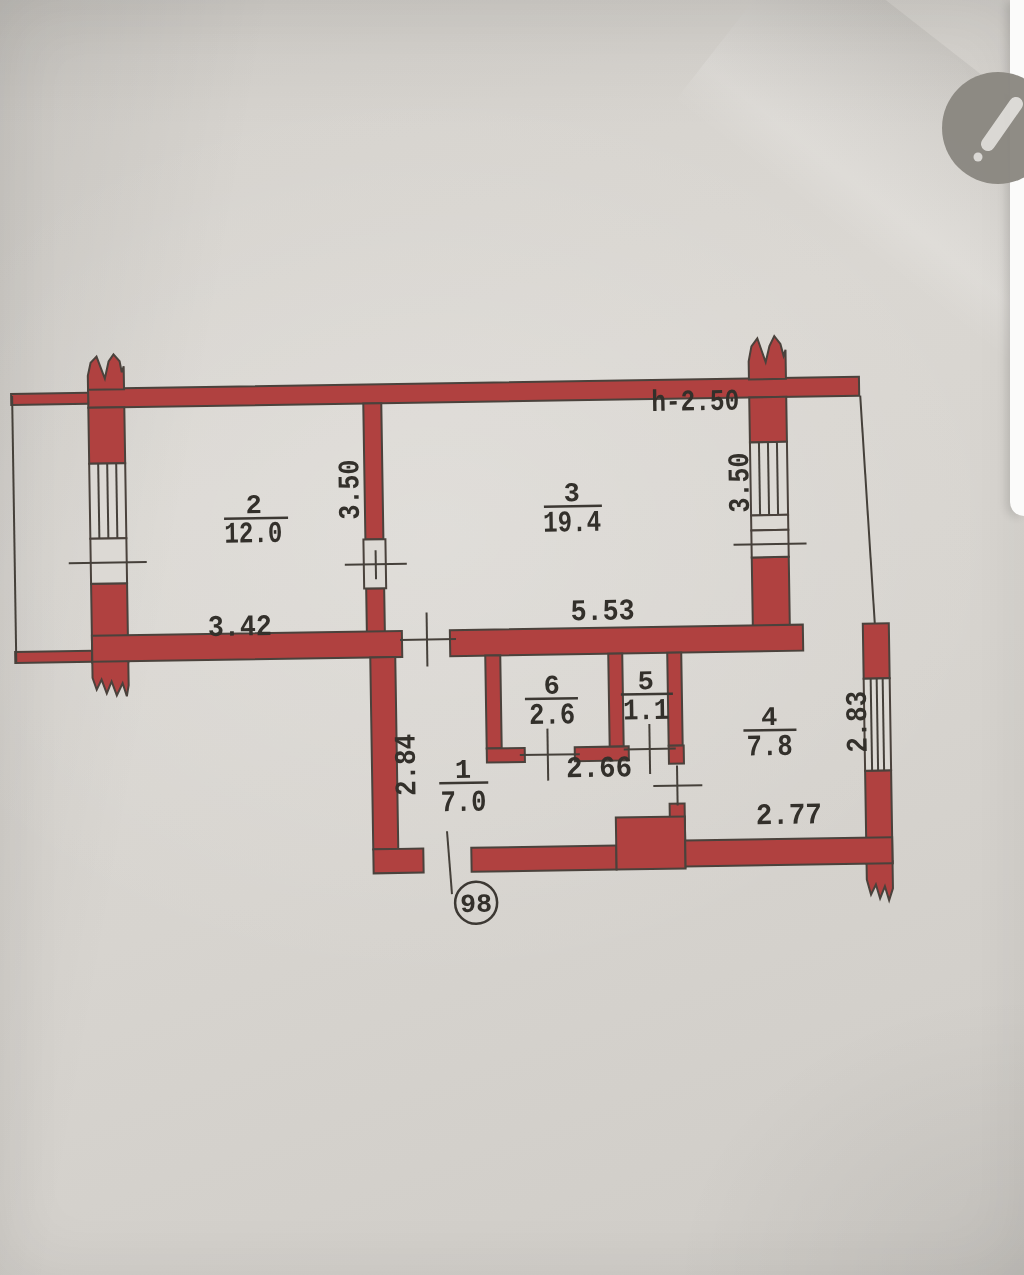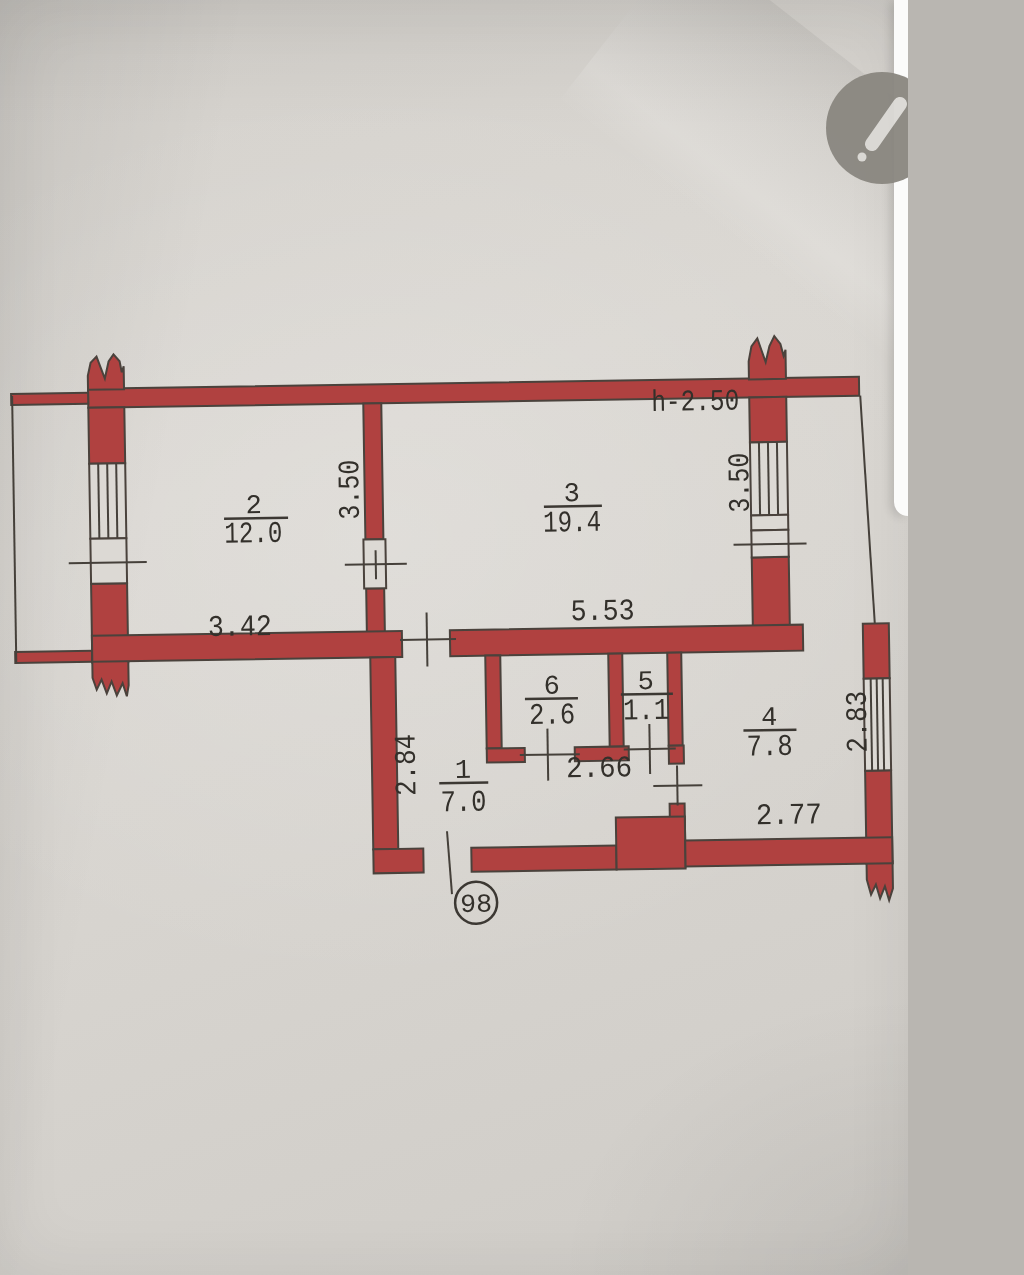--- a/index.html
+++ b/index.html
@@ -1,25 +1,26 @@
 <!DOCTYPE html>
 <html><head>
 <meta charset="utf-8">
 <style>
   html,body{margin:0;padding:0;background:#b9b6b1;}
   .photo{
-    position:relative;width:908px;height:1275px;overflow:hidden;
+    position:relative;width:1024px;height:1275px;overflow:hidden;
     background:
       radial-gradient(ellipse 900px 700px at 42% 42%, rgba(255,255,255,0.18), transparent 65%),
       linear-gradient(100deg, rgba(0,0,0,0.07), transparent 22%),
       linear-gradient(to bottom, rgba(0,0,0,0.05), transparent 10%),
       radial-gradient(ellipse 500px 400px at 100% 100%, rgba(0,0,0,0.07), transparent 70%),
       linear-gradient(160deg,#d4d1cc 0%,#dad7d2 35%,#d7d4cf 60%,#cfccc7 100%);
     box-shadow: inset 0 0 70px rgba(0,0,0,0.07);
     font-family:"Liberation Mono", monospace;
+    font-weight:bold;
   }
   .crease{
     position:absolute;top:60px;right:-140px;width:520px;height:340px;
     transform:rotate(38deg);pointer-events:none;
     background:linear-gradient(to bottom, rgba(0,0,0,0.05), rgba(255,255,255,0.14) 48%, transparent 62%);
   }
   .side-strip{
     position:absolute;top:0;right:0;width:14px;height:516px;z-index:5;
     background:#fbfbfa;border-bottom-left-radius:14px;
     box-shadow:-4px 2px 8px rgba(0,0,0,0.12);

